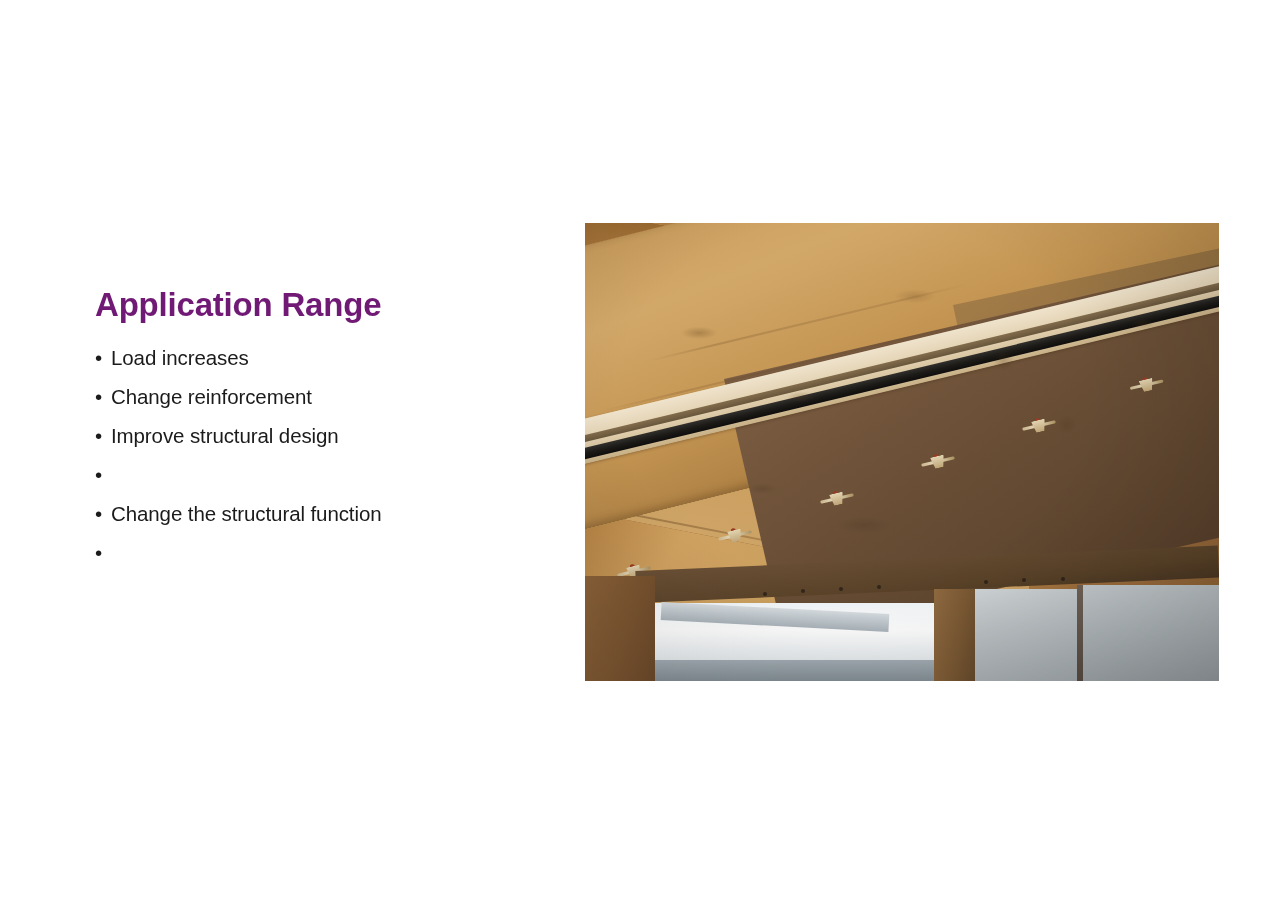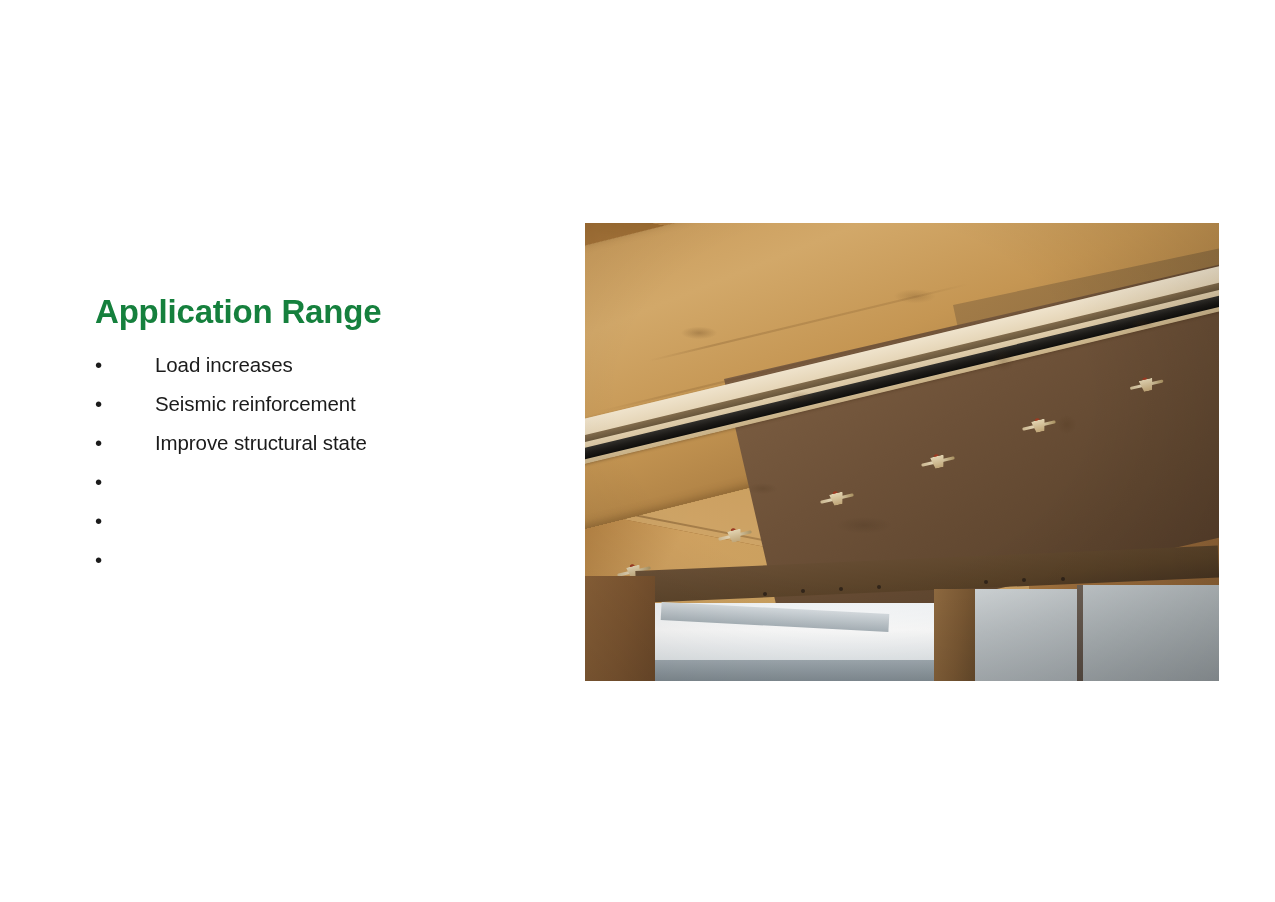--- a/index.html
+++ b/index.html
@@ -26,24 +26,24 @@
     position: absolute;
     left: 95px;
     top: 283px;
     width: 470px;
   }
 
   .slide-title {
     font-family: "Liberation Sans", sans-serif;
     font-size: 33px;
     font-weight: bold;
-    color: #15803d;
+    color: #701a75;
     letter-spacing: -0.2px;
     line-height: 1.05;
-    margin: 12px 0 16px 0;
+    margin: 5px 0 16px 0;
     white-space: nowrap;
   }
 
   .bullet-list {
     list-style: none;
     margin: 0;
     padding: 0;
   }
 
   .bullet-item {
@@ -62,21 +62,20 @@
     width: 16px;
     flex: 0 0 16px;
     font-size: 20.5px;
     line-height: 1;
     color: #1b1b1b;
   }
 
   .bullet-text {
     display: inline-block;
     letter-spacing: -0.1px;
-    margin-left: 44px;
   }
 
   
   .photo-frame {
     position: absolute;
     left: 585px;
     top: 223px;
     width: 634px;
     height: 458px;
     overflow: hidden;
@@ -362,34 +361,35 @@
 
     <ul class="bullet-list">
 
       <li class="bullet-item">
         <span class="bullet-dot">•</span>
         <span class="bullet-text">Load increases</span>
       </li>
 
       <li class="bullet-item">
         <span class="bullet-dot">•</span>
-        <span class="bullet-text">Seismic reinforcement</span>
-      </li>
-
-      <li class="bullet-item">
-        <span class="bullet-dot">•</span>
-        <span class="bullet-text">Improve structural state</span>
-      </li>
-
-      <li class="bullet-item">
-        <span class="bullet-dot">•</span>
-      </li>
-
-      <li class="bullet-item">
-        <span class="bullet-dot">•</span>
+        <span class="bullet-text">Change reinforcement</span>
+      </li>
+
+      <li class="bullet-item">
+        <span class="bullet-dot">•</span>
+        <span class="bullet-text">Improve structural design</span>
+      </li>
+
+      <li class="bullet-item">
+        <span class="bullet-dot">•</span>
+      </li>
+
+      <li class="bullet-item">
+        <span class="bullet-dot">•</span>
+        <span class="bullet-text">Change the structural function</span>
       </li>
 
       <li class="bullet-item">
         <span class="bullet-dot">•</span>
       </li>
 
     </ul>
   </div>
 
   <div class="photo-frame" title="Photograph of a reinforced concrete slab and beam soffit strengthened with a dark CFRP laminate strip fixed by fan anchors, viewed from below; daylight opening and gray concrete walls in the background">

